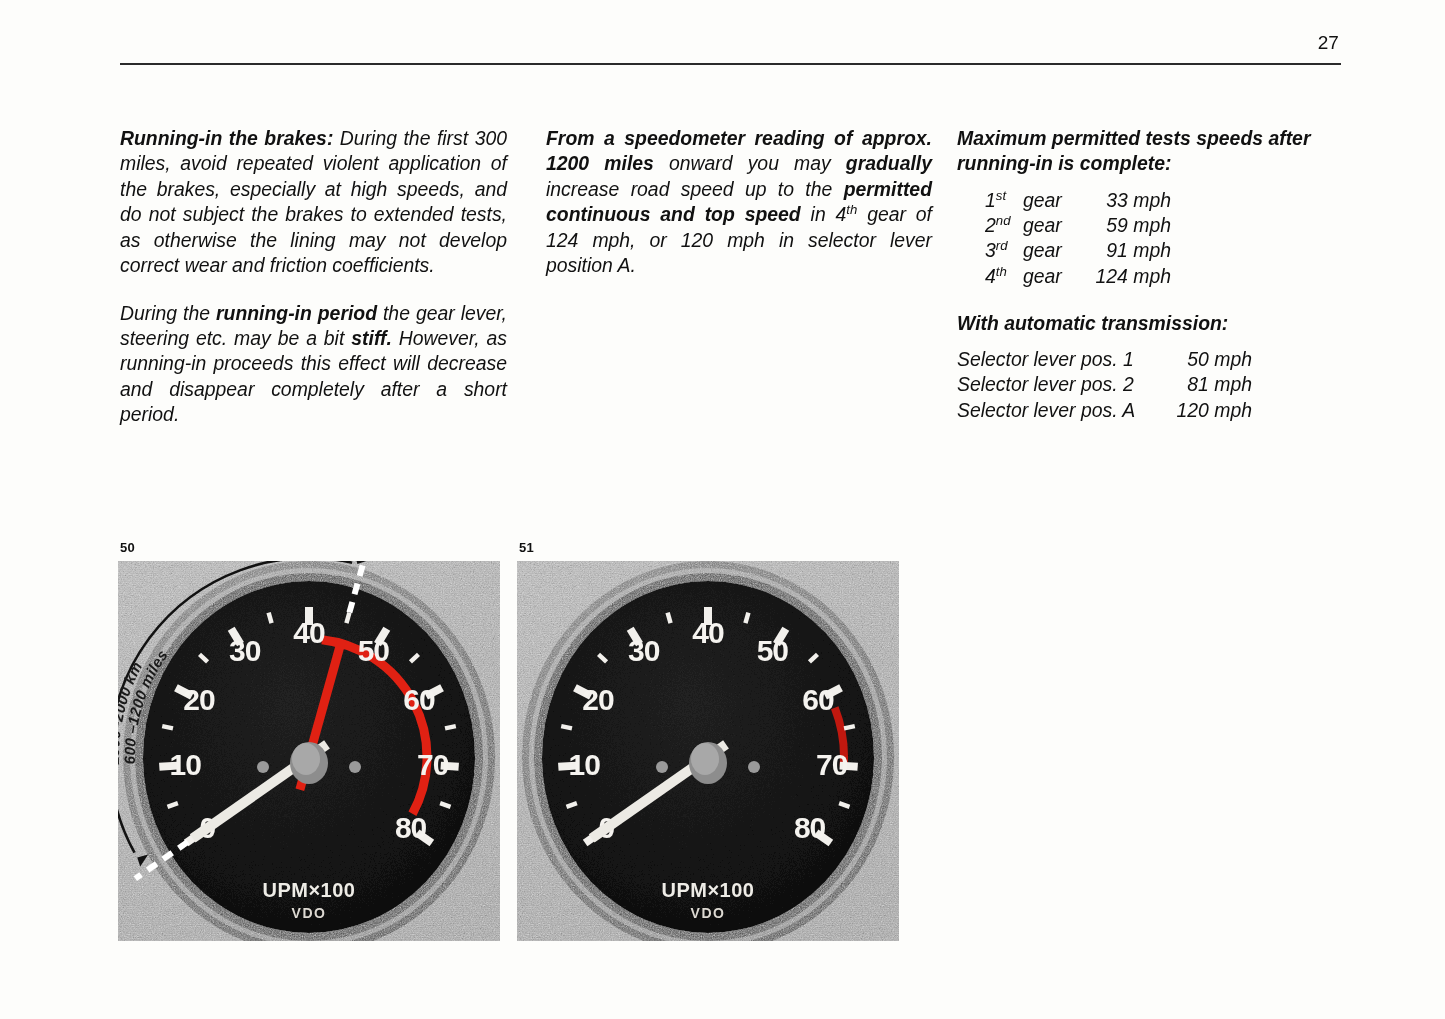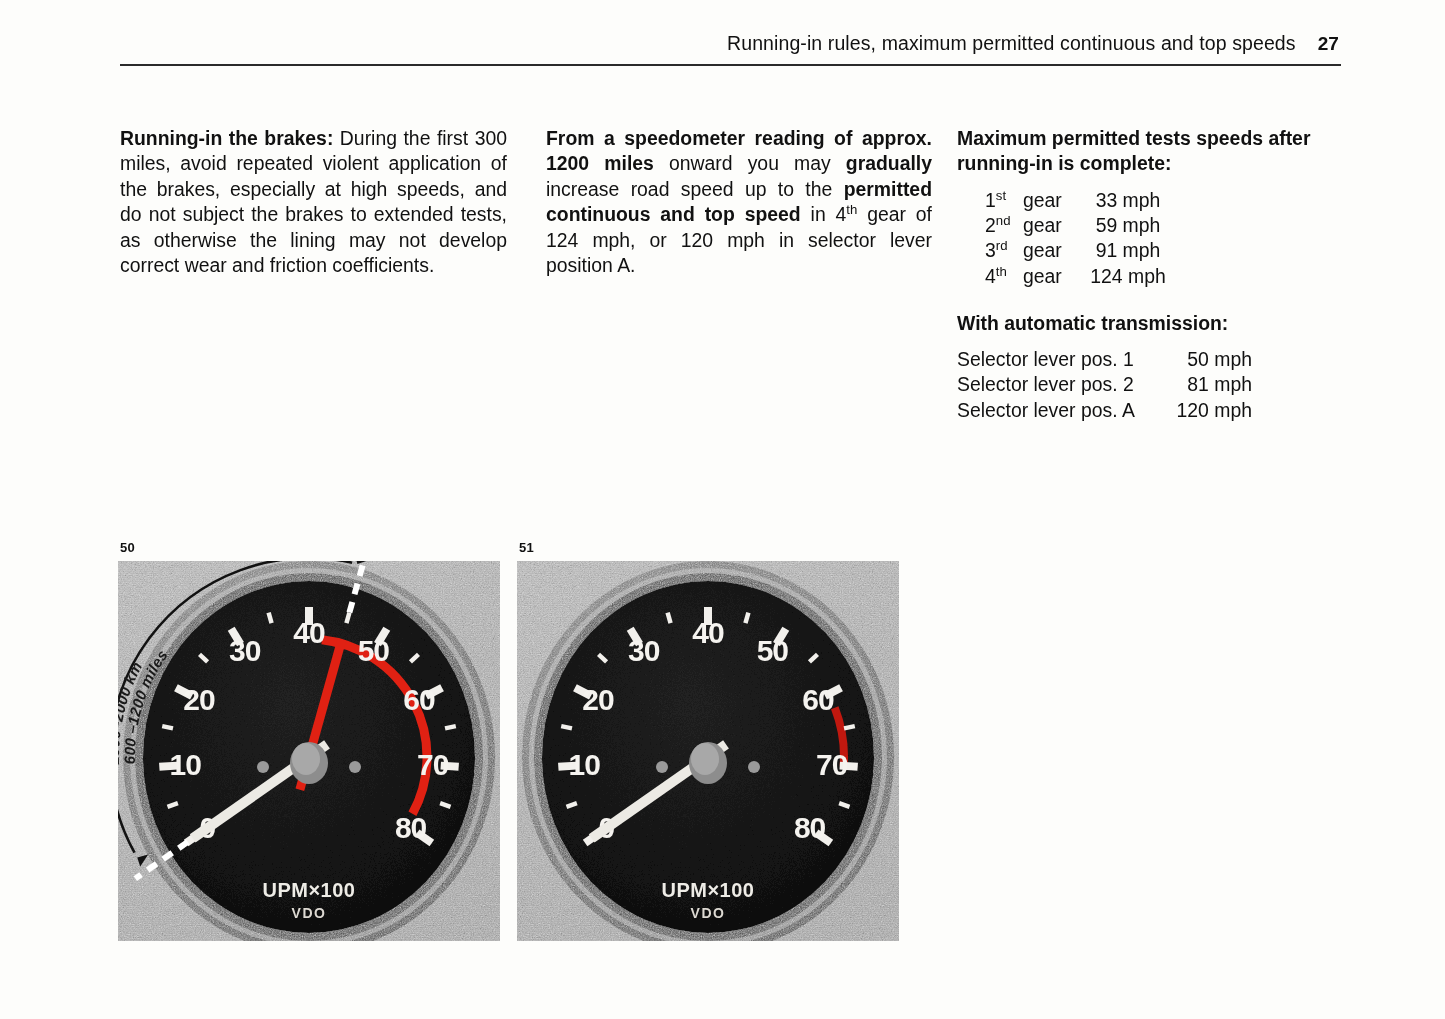--- a/index.html
+++ b/index.html
@@ -16,49 +16,49 @@
   
   .header{
     position:absolute;left:120px;top:32px;width:1221px;
   }
   .header-line{
     display:flex;justify-content:flex-end;align-items:baseline;
     font-size:19.5px;letter-spacing:.1px;
     padding-right:2px;
   }
   .header-title{white-space:nowrap;}
-  .header-page{margin-left:22px;font-weight:bold;font-size:19px;}
+  .header-page{margin-left:22px;font-weight:normal;font-size:19px;}
   .header-rule{
     margin-top:9px;height:2px;background:#2b2b2b;width:100%;
   }
 
   
   .cols{
     position:absolute;left:120px;top:126px;width:1225px;
-    display:flex;gap:0;
+    display:flex;gap:0;font-style:italic;
   }
   .col{font-size:19.4px;line-height:1.31;}
   .col.c1{width:387px;margin-right:39px;}
   .col.c2{width:386px;margin-right:25px;}
   .col.c3{width:374px;}
   .col p{margin:0 0 22px 0;text-align:justify;}
   .col p.last{margin-bottom:0;}
   .col p.nj{text-align:left;}
   b{font-weight:bold;}
   sup{font-size:.68em;vertical-align:super;line-height:0;}
 
   
   .gear-list{margin:11px 0 0 0;padding:0;list-style:none;}
   .gear-list li{
     display:flex;font-size:19.4px;line-height:1.30;
     padding-left:28px;
   }
   .gear-ord{width:38px;display:inline-block;}
   .gear-word{width:62px;display:inline-block;}
-  .gear-val{display:inline-block;text-align:center;width:86px;}
+  .gear-val{display:inline-block;text-align:right;width:86px;}
   .sel-list{margin:11px 0 0 0;padding:0;list-style:none;}
   .sel-list li{display:flex;font-size:19.4px;line-height:1.30;}
   .sel-label{display:inline-block;width:203px;}
   .sel-val{display:inline-block;width:92px;text-align:right;}
   .head3{margin:0 0 0 0;font-weight:bold;font-size:19.4px;line-height:1.31;}
   .sp{height:22px;}
 
   
   .figures{position:absolute;left:118px;top:540px;}
   .fig{position:absolute;top:0;}
@@ -83,30 +83,30 @@
   .gauge-wrap{position:absolute;left:0;top:0;width:100%;height:100%;}
   svg.gauge{display:block;width:100%;height:100%;}
 </style>
 </head>
 <body>
 
 <div class="page">
 
   <div class="header">
     <div class="header-line">
-      <span class="header-title">Running-in rules, maximum permitted continuous and top speeds</span>
       <span class="header-page">27</span>
     </div>
     <div class="header-rule"></div>
   </div>
 
   <div class="cols">
 
     <div class="col c1">
       <p><b>Running-in the brakes:</b><span> During the first 300 miles, avoid repeated violent application of the brakes, especially at high speeds, and do not subject the brakes to extended tests, as otherwise the lining may not develop correct wear and friction coefficients.</span></p>
+      <p class="last"><span>During the </span><b>running-in period</b><span> the gear lever, steering etc. may be a bit </span><b>stiff.</b><span> However, as running-in proceeds this effect will decrease and disappear completely after a short period.</span></p>
     </div>
 
     <div class="col c2">
       <p><b>From a speedometer reading of approx. 1200 miles</b><span> onward you may </span><b>gradually</b><span> increase road speed up to the </span><b>permitted continuous and top speed</b><span> in 4</span><sup>th</sup><span> gear of 124 mph, or 120 mph in selector lever position A.</span></p>
     </div>
 
     <div class="col c3">
 
       <div class="head3">Maximum permitted tests speeds after running-in is complete:</div>
 

